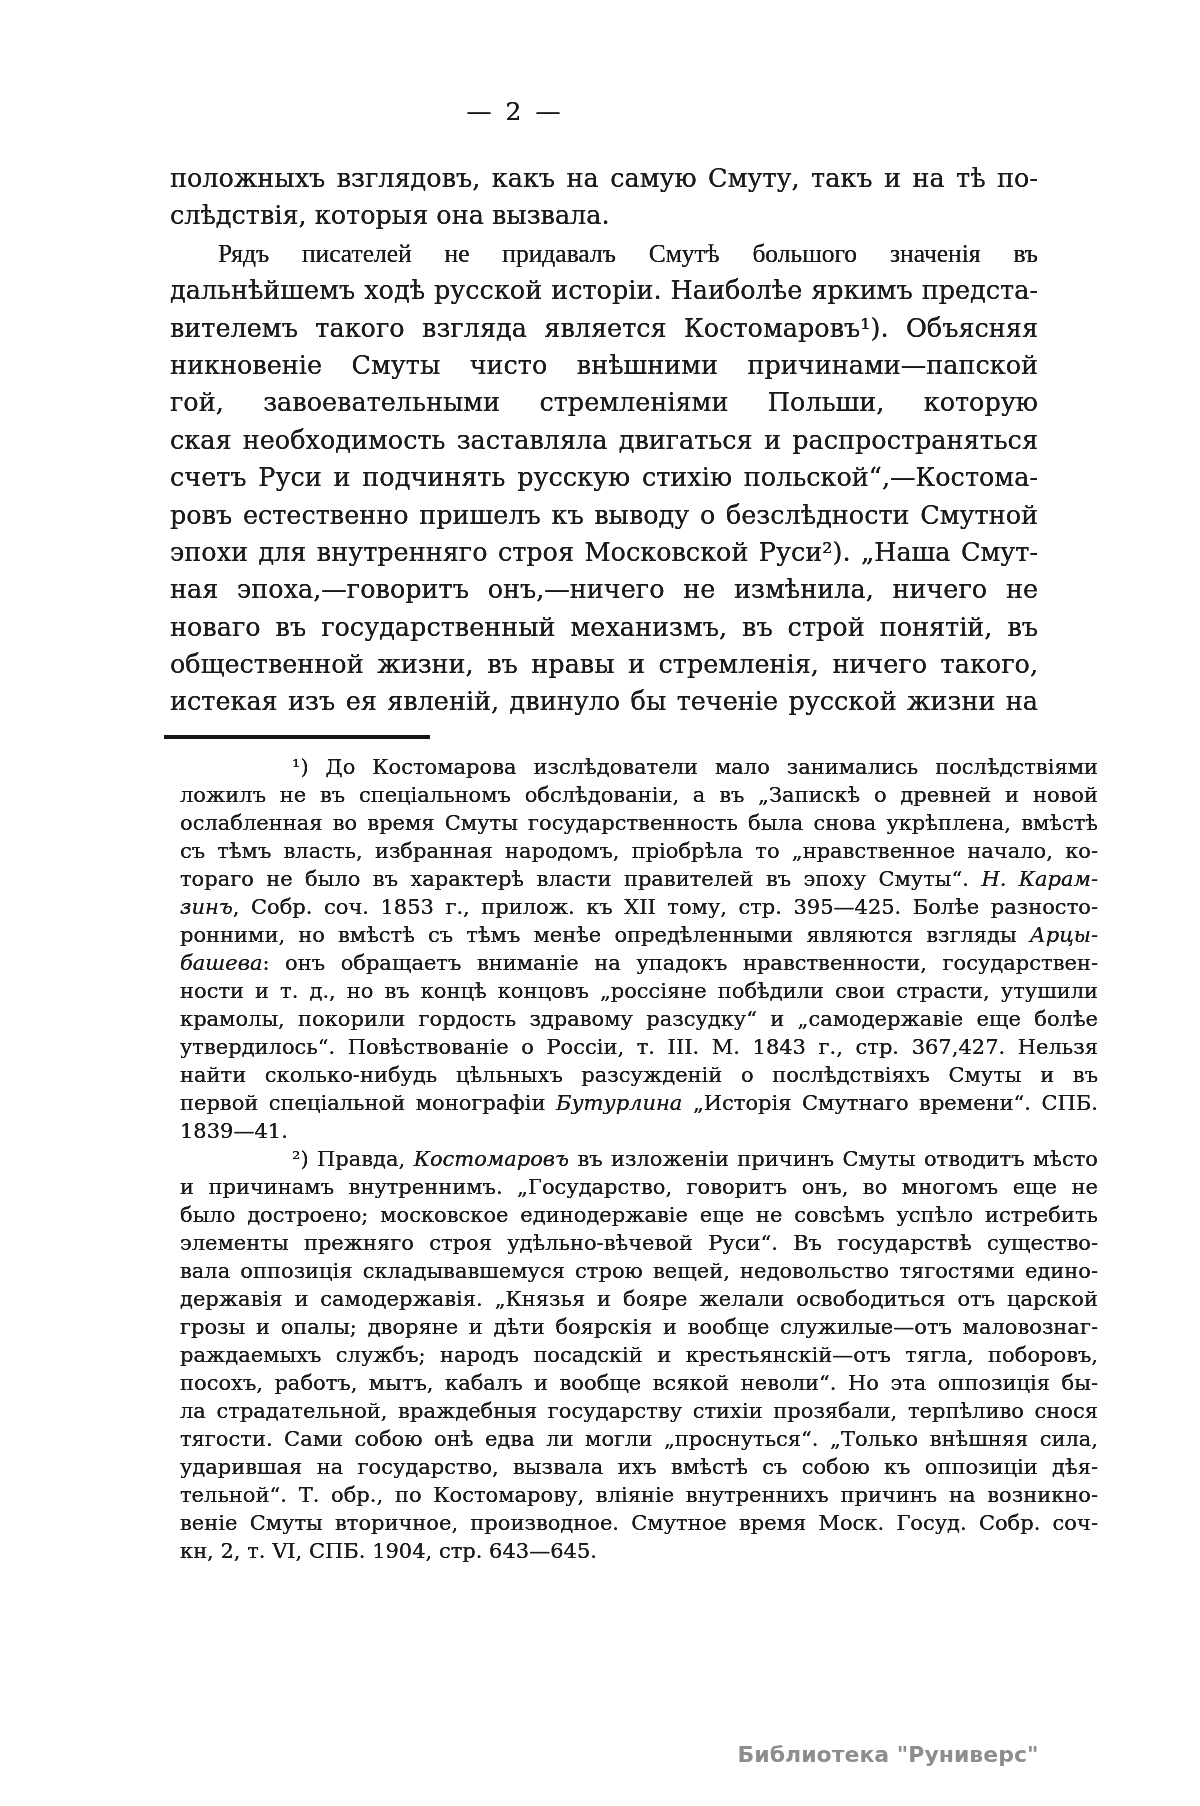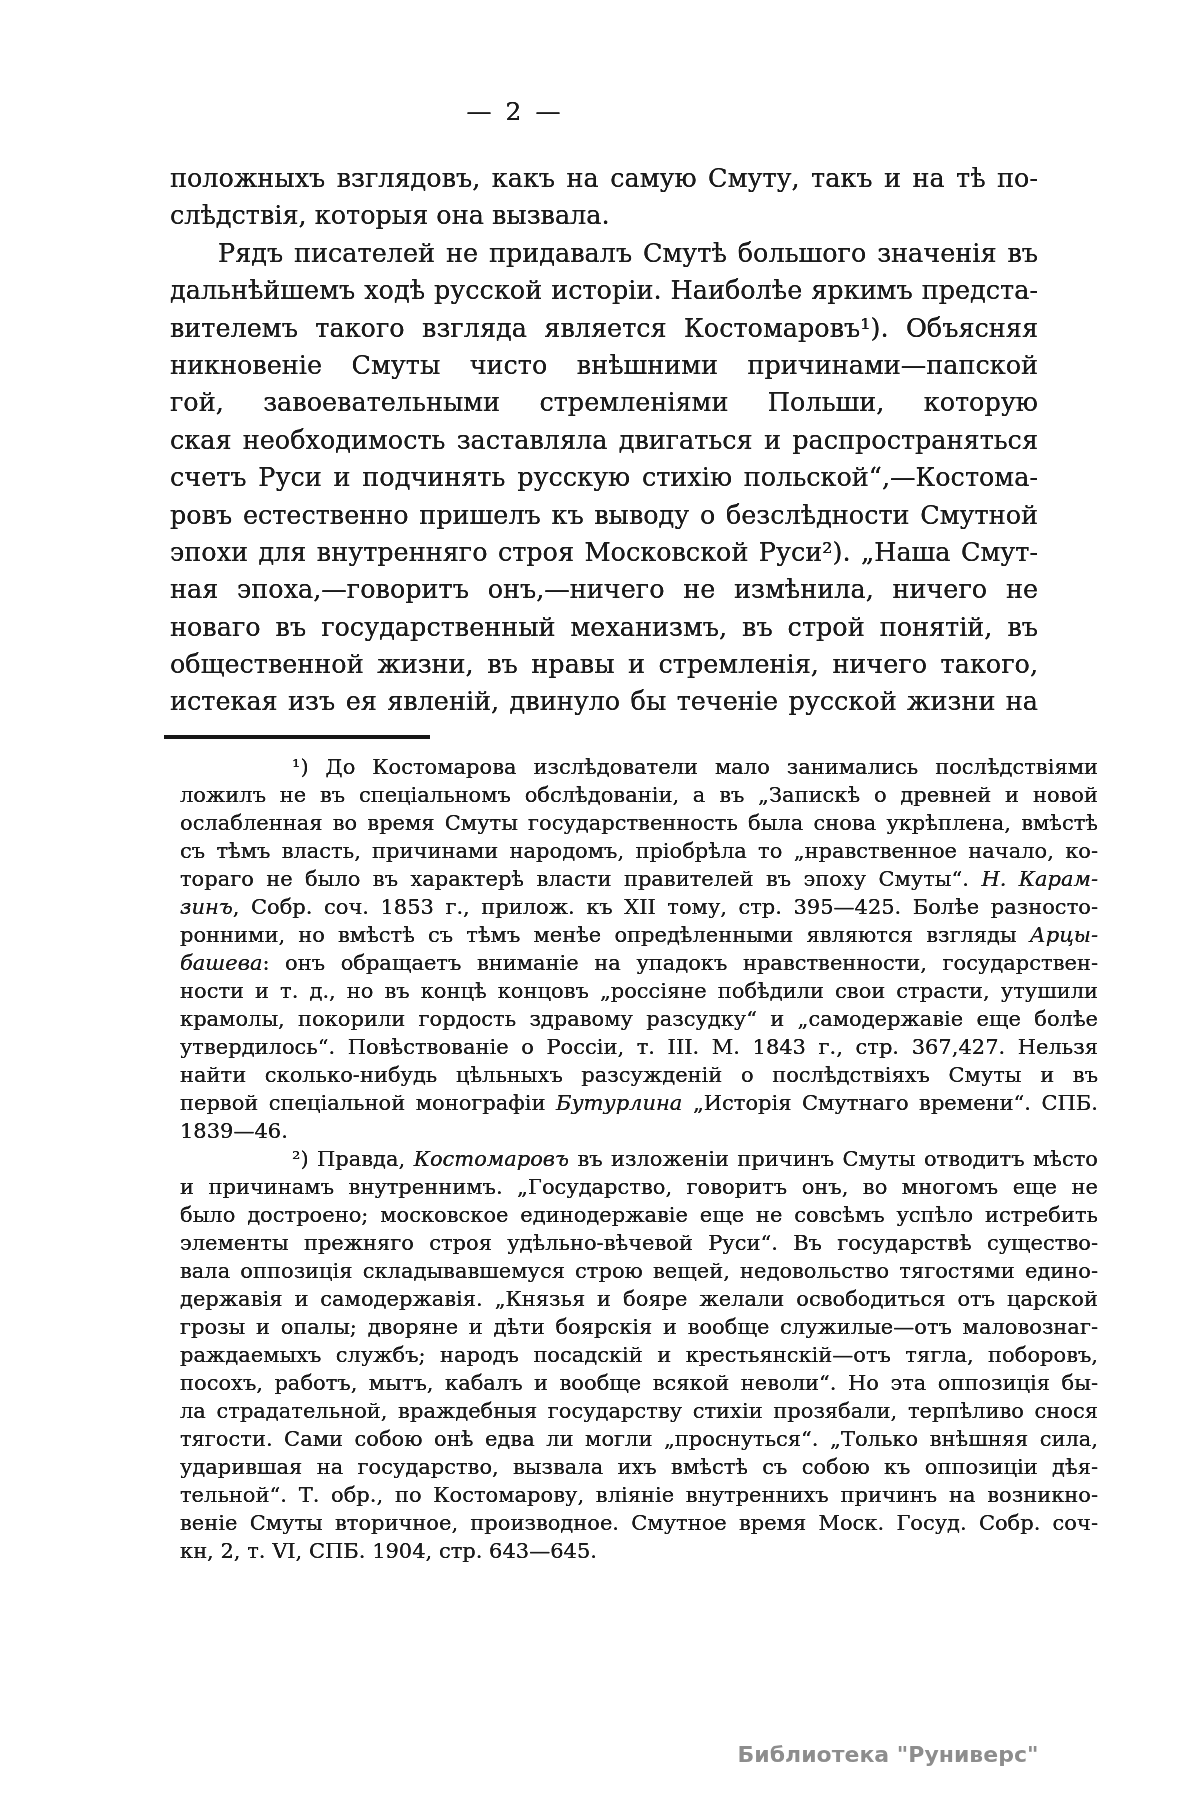--- a/index.html
+++ b/index.html
@@ -42,21 +42,21 @@
   }
   .line {
     text-align: justify;
     text-align-last: justify;
     overflow: hidden;
     margin-left: 32px;
   }
   .main-text .line { height: 37.4px; }
   .footnotes .line { height: 28px; }
   .line.last { text-align-last: left; }
-  .main-text .line.ind { padding-left: 48px; }
+  .main-text .line.ind { padding-left: 48px; font-family: Liberation Serif, serif; }
   .footnotes .line.ind { padding-left: 112px; }
   .fn-rule {
     position: absolute;
     left: 164px;
     top: 735px;
     width: 266px;
     height: 4px;
     background: #161616;
   }
   .watermark {
@@ -100,31 +100,31 @@
       </div>
   </div>
 
   <div class="fn-rule"></div>
 
   <div class="footnotes">
     <div class="fn">
         <div class="line ind"><span>¹) До Костомарова изслѣдователи мало занимались послѣдствіями Смуты.</span></div>
         <div class="line"><span>ложилъ не въ спеціальномъ обслѣдованіи, а въ „Запискѣ о древней и новой</span></div>
         <div class="line"><span>ослабленная во время Смуты государственность была снова укрѣплена, вмѣстѣ</span></div>
-        <div class="line"><span>съ тѣмъ власть, причинами народомъ, пріобрѣла то „нравственное начало, ко-</span></div>
+        <div class="line"><span>съ тѣмъ власть, избранная народомъ, пріобрѣла то „нравственное начало, ко-</span></div>
         <div class="line"><span>тораго не было въ характерѣ власти правителей въ эпоху Смуты“. </span><i>Н. Карам-</i></div>
         <div class="line"><i>зинъ</i><span>, Собр. соч. 1853 г., прилож. къ XII тому, стр. 395—425. Болѣе разносто-</span></div>
         <div class="line"><span>ронними, но вмѣстѣ съ тѣмъ менѣе опредѣленными являются взгляды </span><i>Арцы-</i></div>
         <div class="line"><i>башева</i><span>: онъ обращаетъ вниманіе на упадокъ нравственности, государствен-</span></div>
         <div class="line"><span>ности и т. д., но въ концѣ концовъ „россіяне побѣдили свои страсти, утушили</span></div>
         <div class="line"><span>крамолы, покорили гордость здравому разсудку“ и „самодержавіе еще болѣе</span></div>
         <div class="line"><span>утвердилось“. Повѣствованіе о Россіи, т. III. М. 1843 г., стр. 367,427. Нельзя</span></div>
         <div class="line"><span>найти сколько-нибудь цѣльныхъ разсужденій о послѣдствіяхъ Смуты и въ</span></div>
         <div class="line"><span>первой спеціальной монографіи </span><i>Бутурлина</i><span> „Исторія Смутнаго времени“. СПБ.</span></div>
-        <div class="line last"><span>1839—46.</span></div>
+        <div class="line last"><span>1839—41.</span></div>
       </div>
     <div class="fn">
         <div class="line ind"><span>²) Правда, </span><i>Костомаровъ</i><span> въ изложеніи причинъ Смуты отводитъ мѣсто</span></div>
         <div class="line"><span>и причинамъ внутреннимъ. „Государство, говоритъ онъ, во многомъ еще не</span></div>
         <div class="line"><span>было достроено; московское единодержавіе еще не совсѣмъ успѣло истребить</span></div>
         <div class="line"><span>элементы прежняго строя удѣльно-вѣчевой Руси“. Въ государствѣ существо-</span></div>
         <div class="line"><span>вала оппозиція складывавшемуся строю вещей, недовольство тягостями едино-</span></div>
         <div class="line"><span>державія и самодержавія. „Князья и бояре желали освободиться отъ царской</span></div>
         <div class="line"><span>грозы и опалы; дворяне и дѣти боярскія и вообще служилые—отъ маловознаг-</span></div>
         <div class="line"><span>раждаемыхъ службъ; народъ посадскій и крестьянскій—отъ тягла, поборовъ,</span></div>

